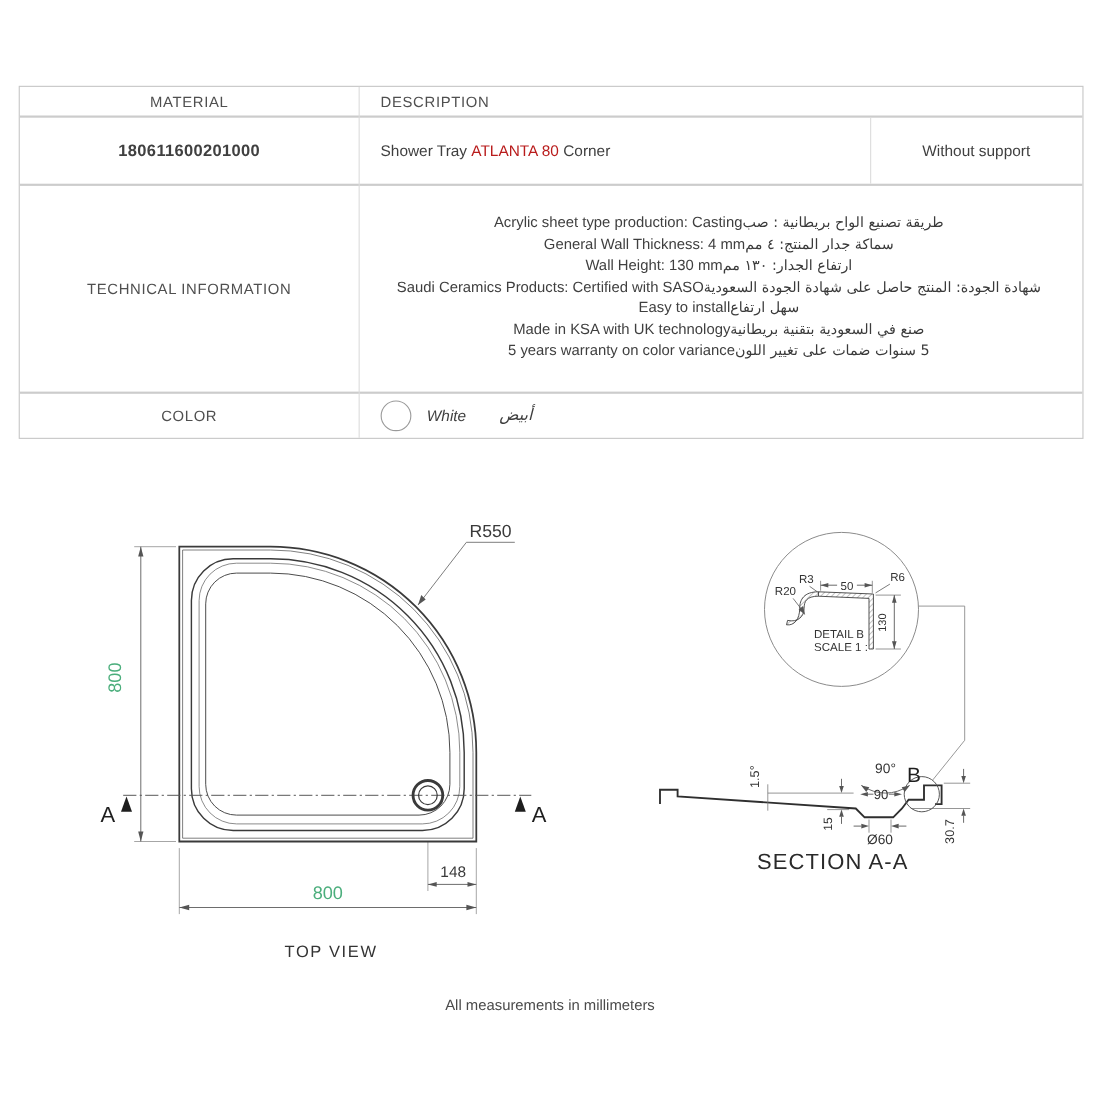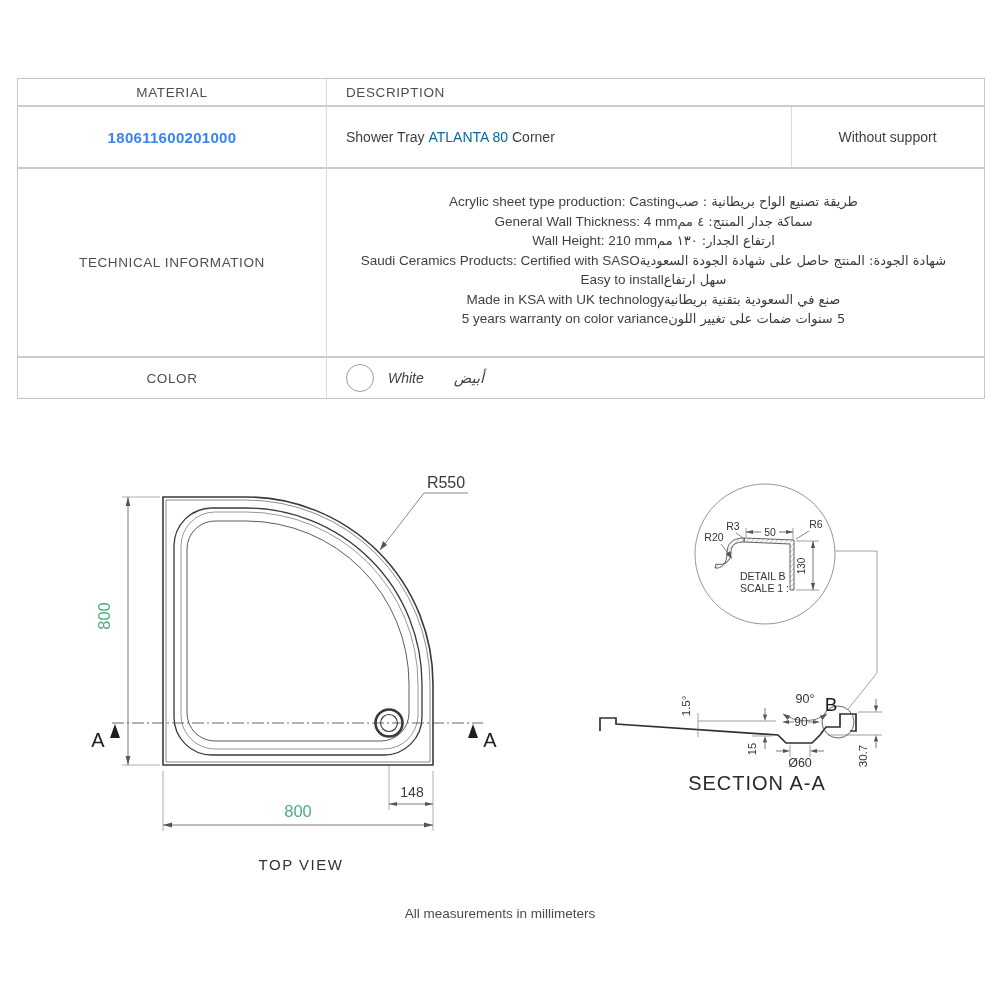--- a/index.html
+++ b/index.html
@@ -6,23 +6,23 @@
   .sheet{position:relative;width:1000px;height:1000px;background:#ffffff;overflow:hidden;
          font-family:"Liberation Sans",sans-serif;color:#3f3f3f;}
 
   
   .tbl{position:absolute;left:17px;top:78px;width:966px;height:319px;border:1px solid #c6c6c6;box-sizing:content-box;}
   .hline{position:absolute;left:0;right:0;height:2px;background:#cccccc;}
   .vline{position:absolute;width:1px;background:#dcdcdc;}
   .cell{position:absolute;display:flex;align-items:center;}
   .center{justify-content:center;text-align:center;}
   .hdr{font-size:13.5px;letter-spacing:.6px;color:#4f4f4f;}
-  .code{font-size:15px;font-weight:bold;color:#3b82f6;letter-spacing:.3px;}
+  .code{font-size:15px;font-weight:bold;color:#404040;letter-spacing:.3px;}
   .body-txt{font-size:14px;color:#3f3f3f;}
-  .green{color:#0369a1;}
+  .green{color:#b91c1c;}
   .tech-lines{flex-direction:column;justify-content:center;align-items:center;}
   .trow{display:flex;justify-content:space-between;align-items:baseline;height:19.5px;font-size:13.5px;color:#3f3f3f;}
   .trow .ar{direction:rtl;font-family:"DejaVu Sans",sans-serif;font-size:13px;color:#3a3a3a;}
   .swatch{width:26px;height:26px;border:1px solid #9a9a9a;border-radius:50%;background:#ffffff;flex:0 0 auto;}
   .color-row{gap:14px;font-style:italic;}
   .color-ar{font-family:"DejaVu Sans",sans-serif;margin-left:16px;font-size:14.5px;}
 
   
   .dwg{position:absolute;}
   svg text{font-family:"Liberation Sans",sans-serif;}
@@ -56,21 +56,21 @@
     <div class="cell tech-lines" style="left:328px;top:90px;width:615px;height:187px">
       <div class="trow">
           <span class="en">Acrylic sheet type production: Casting</span>
           <span class="ar">طريقة تصنيع الواح بريطانية : صب</span>
         </div>
       <div class="trow">
           <span class="en">General Wall Thickness: 4 mm</span>
           <span class="ar">سماكة جدار المنتج: ٤ مم</span>
         </div>
       <div class="trow">
-          <span class="en">Wall Height: 210 mm</span>
+          <span class="en">Wall Height: 130 mm</span>
           <span class="ar">ارتفاع الجدار: ١٣٠ مم</span>
         </div>
       <div class="trow">
           <span class="en">Saudi Ceramics Products: Certified with SASO</span>
           <span class="ar">شهادة الجودة: المنتج حاصل على شهادة الجودة السعودية</span>
         </div>
       <div class="trow">
           <span class="en">Easy to install</span>
           <span class="ar">سهل ارتفاع</span>
         </div>

